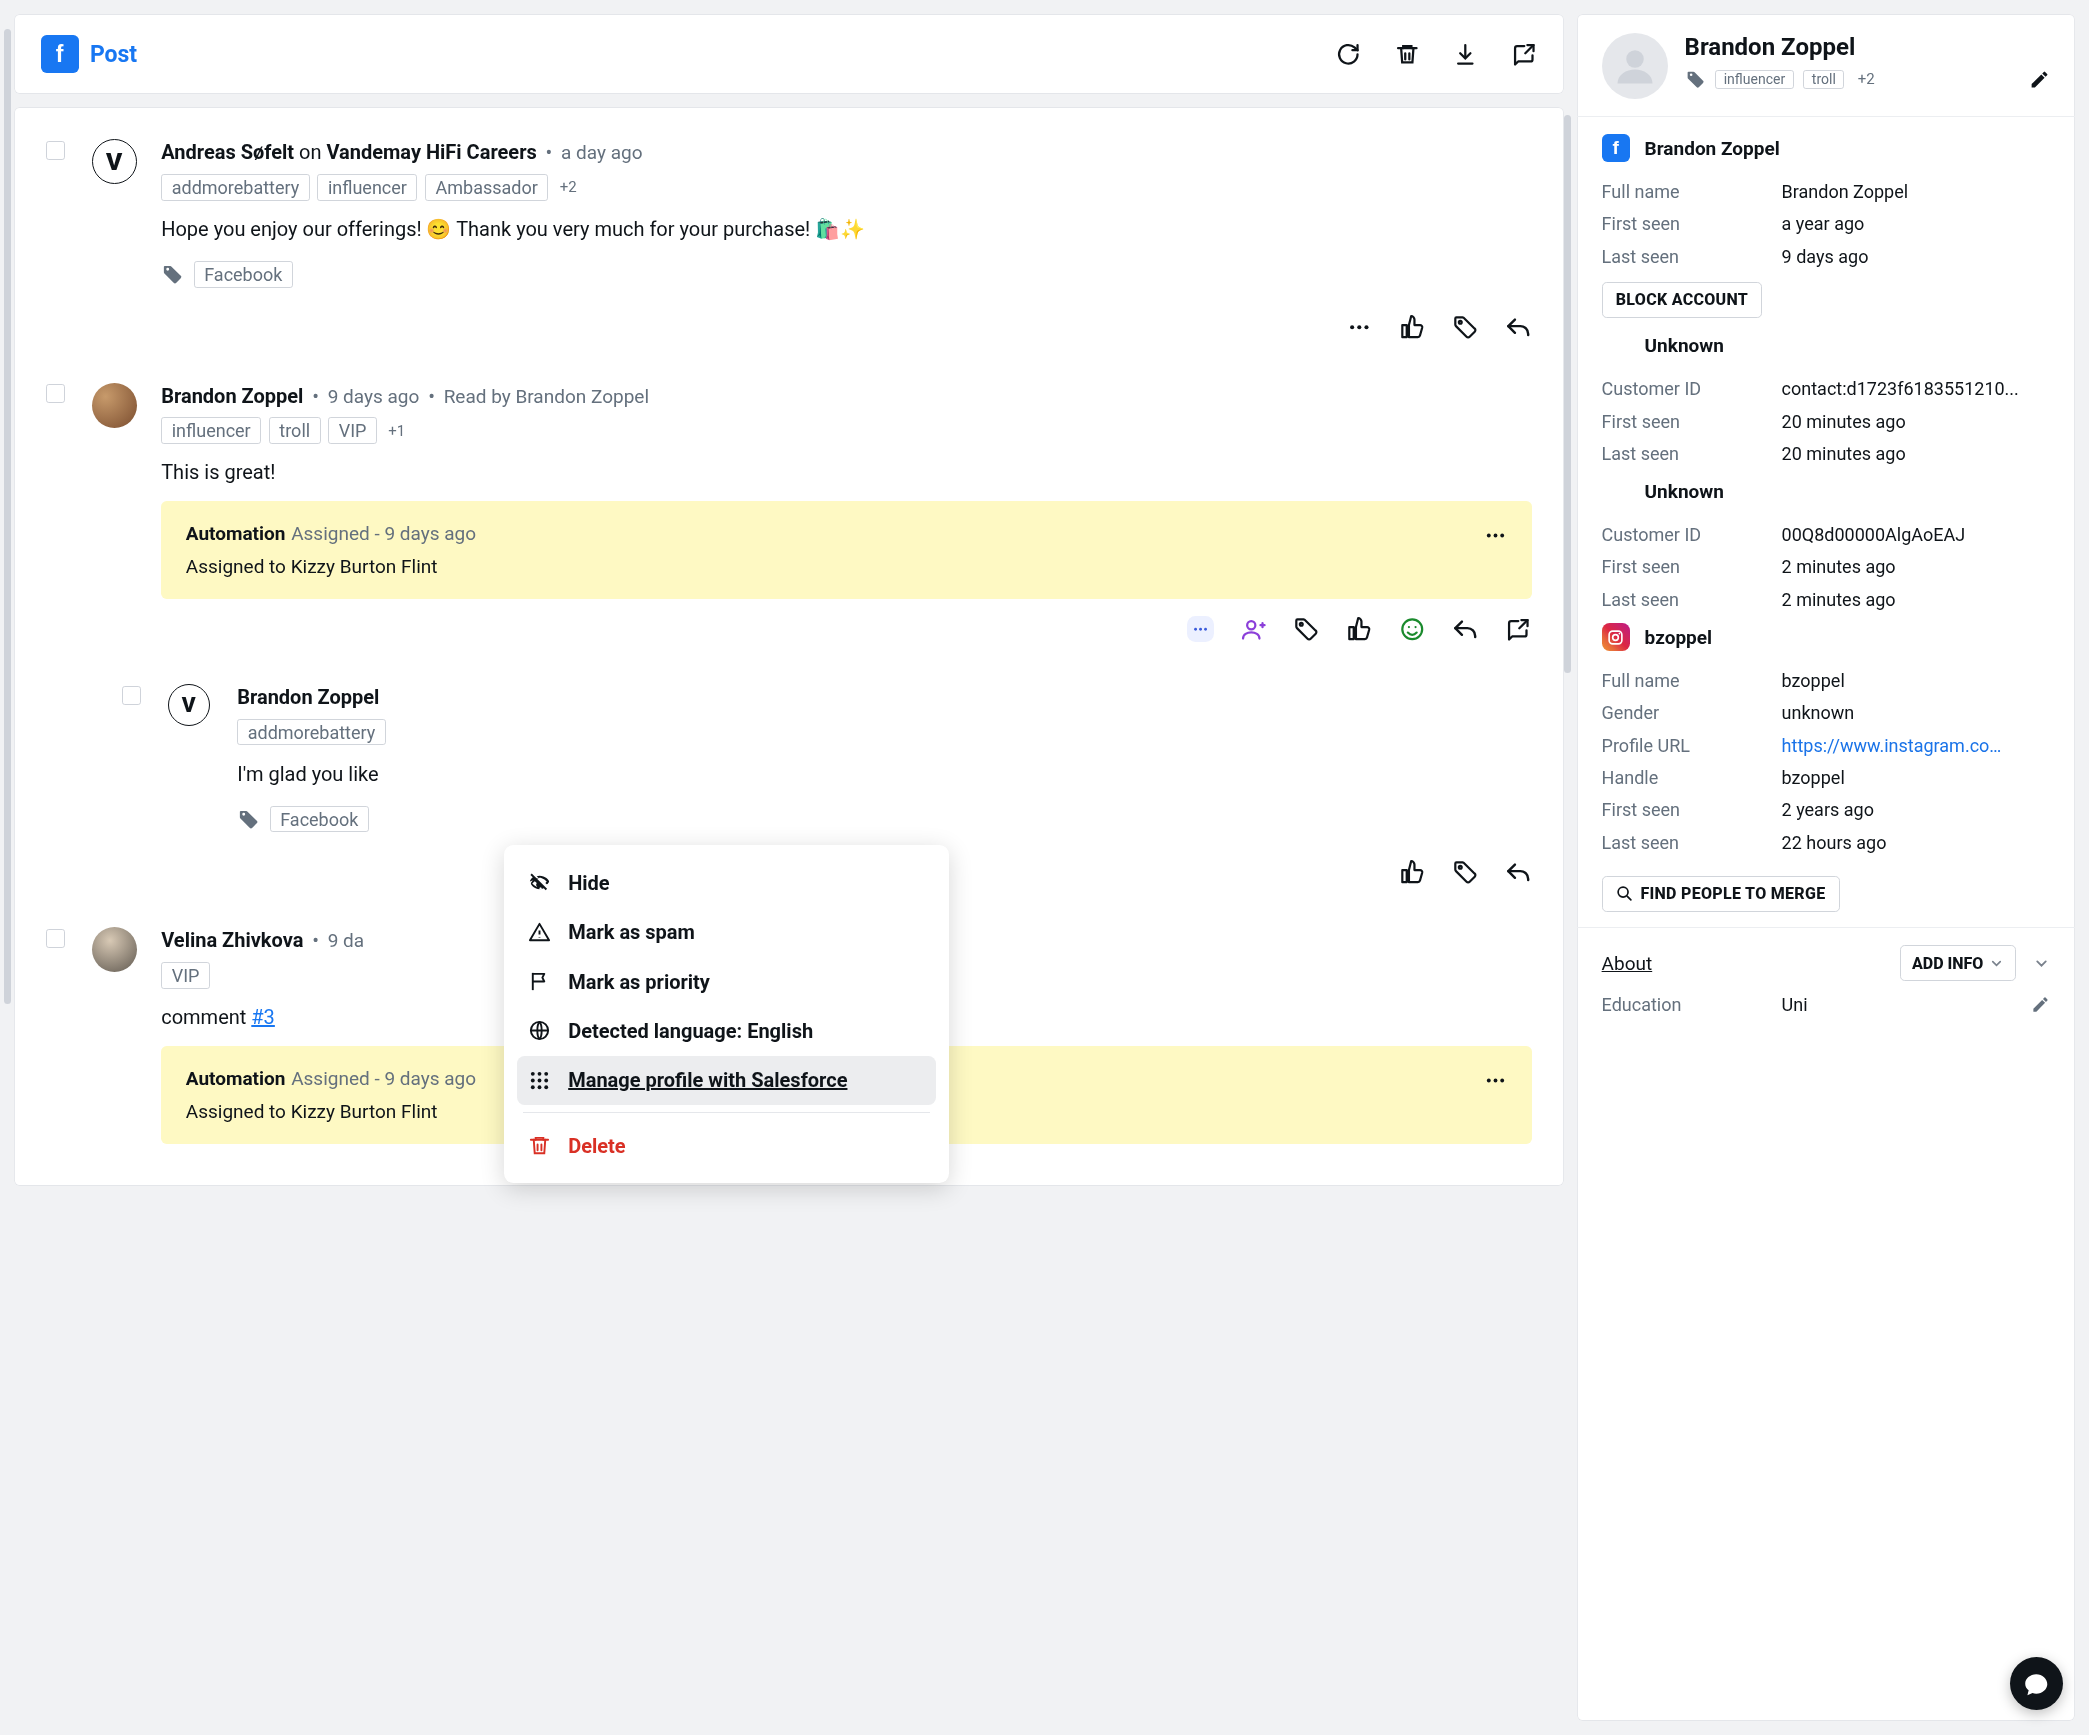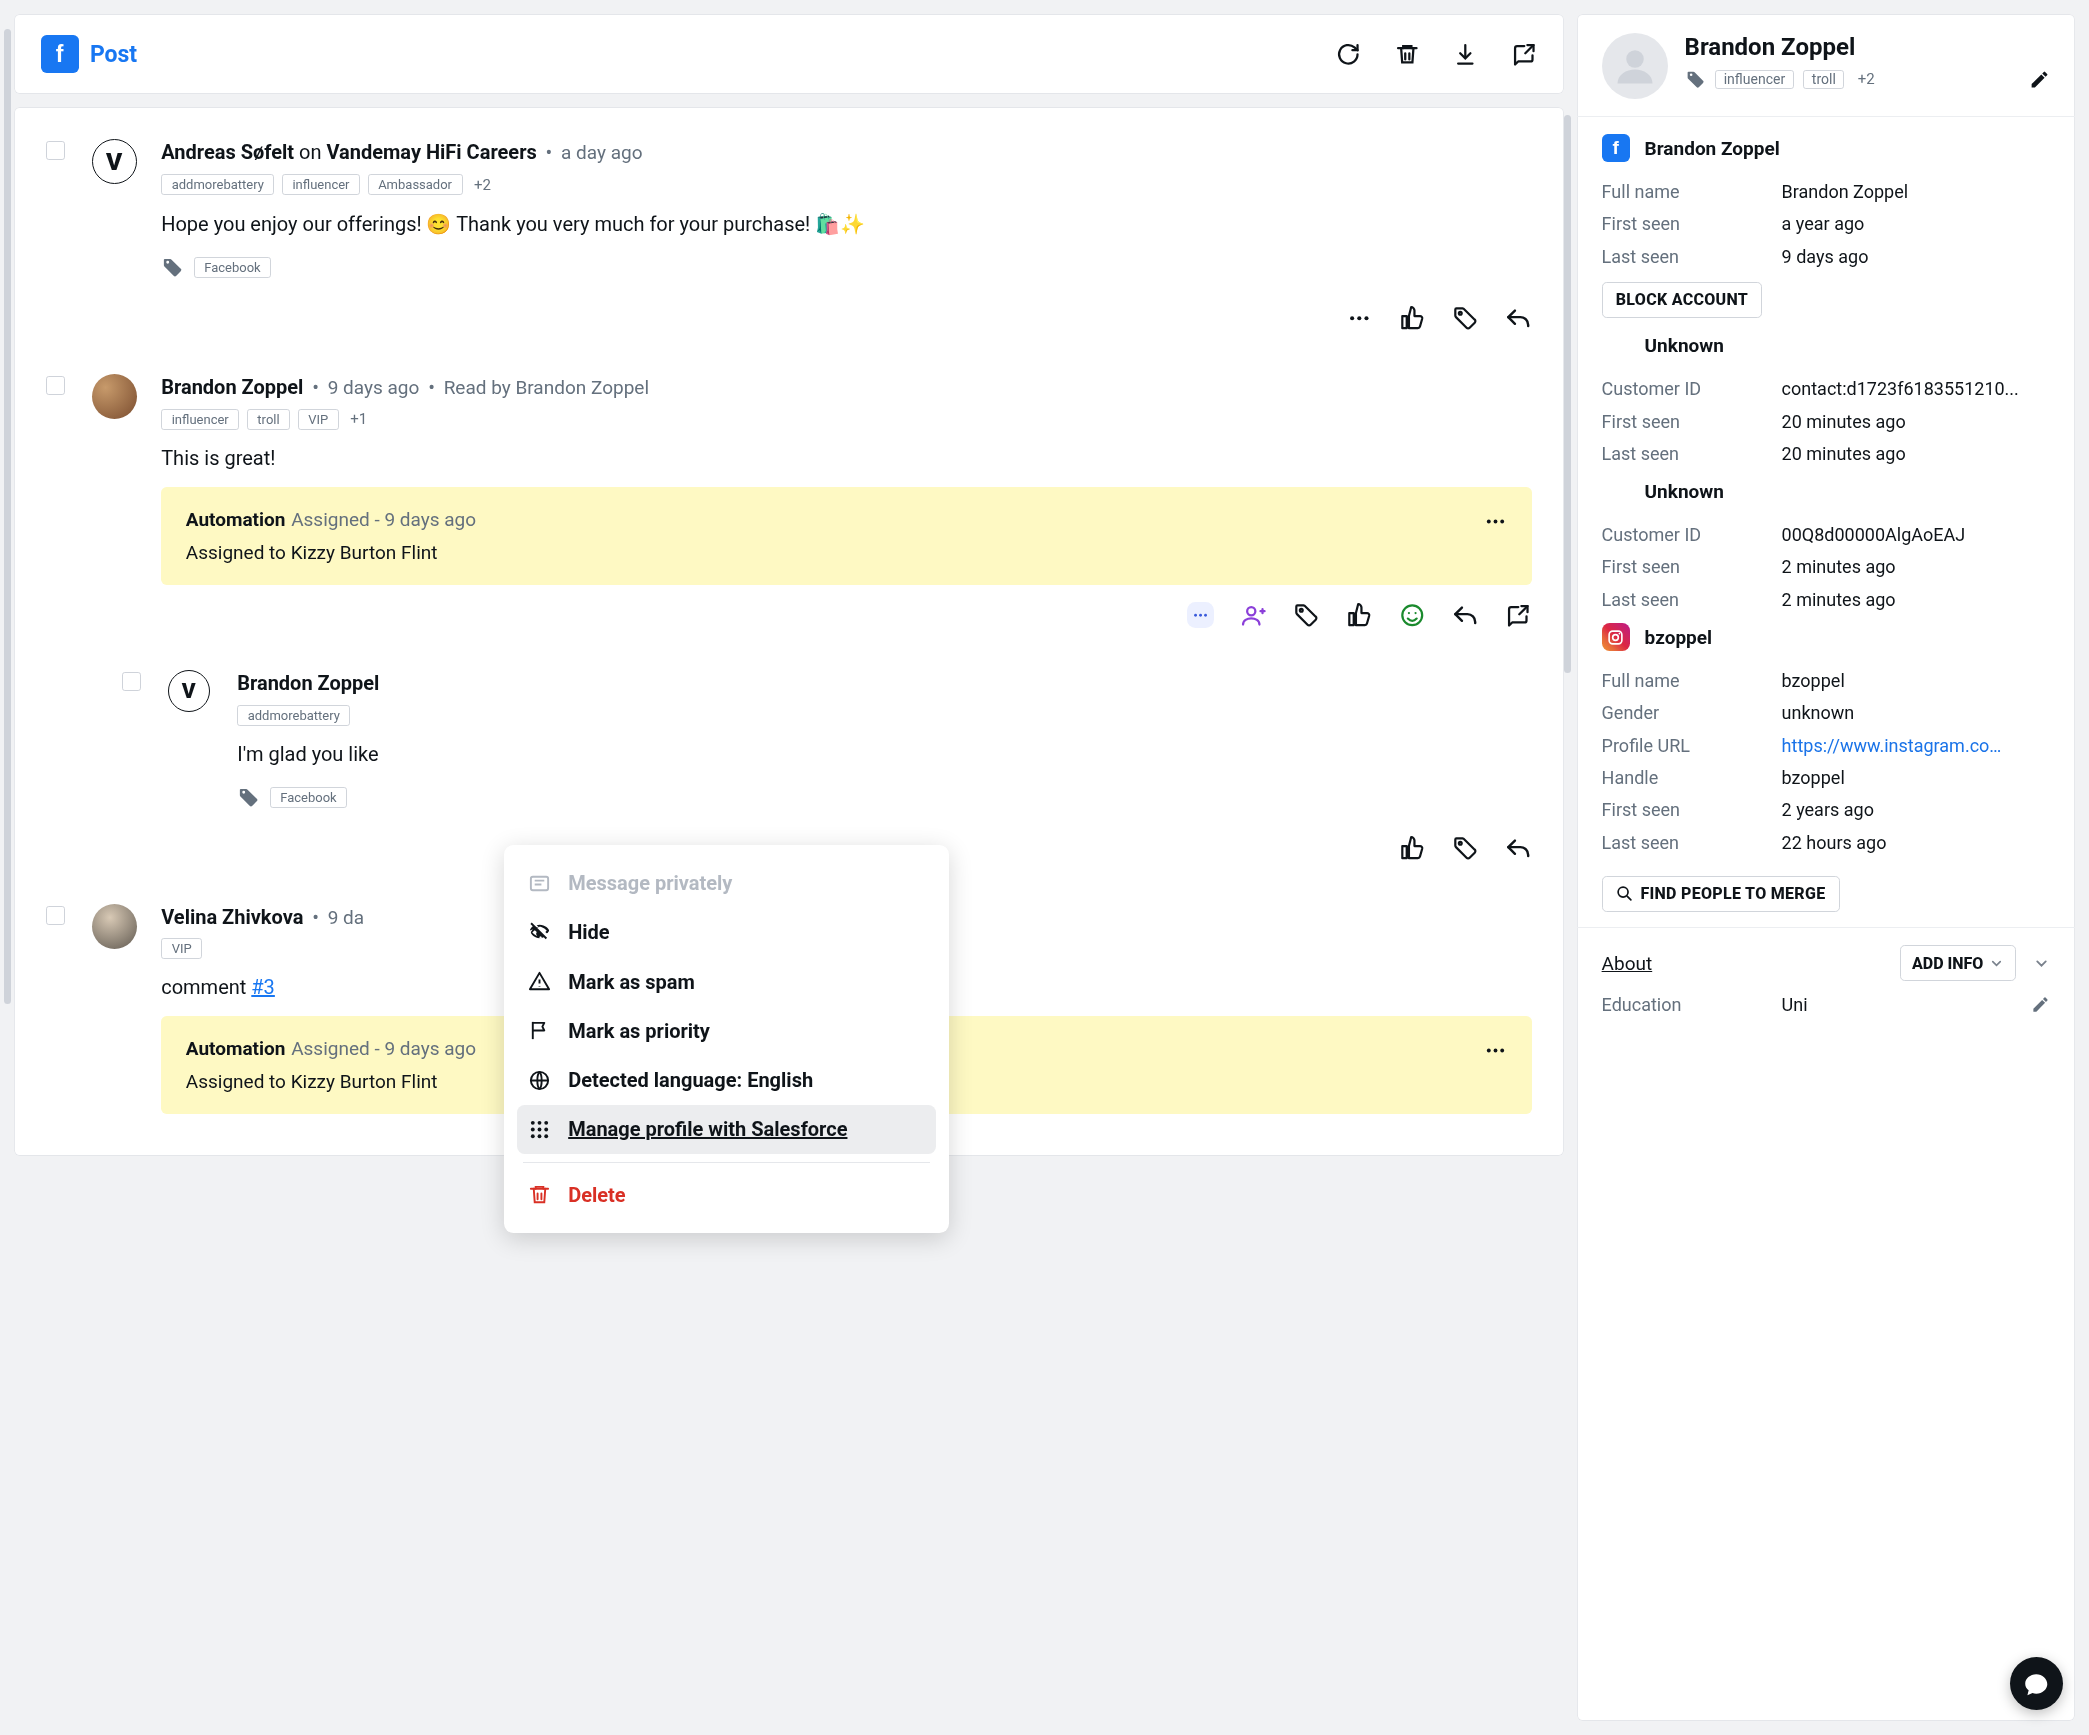--- a/index.html
+++ b/index.html
@@ -26,21 +26,21 @@
   .logo-circle { width:45px; height:45px; border-radius:50%; background:#fff; border:1.9px solid #0f1419; display:flex; align-items:center; justify-content:center; }
   .logo-v { font-weight:900; font-size:24.6px; }
   .post-body { flex:1; min-width:0; }
   .post-head { font-size:20px; line-height:1.35; }
   .post-head .author { font-weight:700; }
   .post-head .on { font-weight:400; }
   .post-head .page { font-weight:700; }
   .meta-sep { color:#64707d; padding:0 3.8px; }
   .meta { color:#64707d; font-size:19px; }
   .tags-row { display:flex; gap:7.6px; align-items:center; margin-top:7.6px; flex-wrap:wrap; }
-  .tag { border:0.9px solid #d1d5db; border-radius:2.8px; padding:1.9px 9.5px; font-size:13px; color:#64707d; background:#fff; }
+  .tag { border:0.9px solid #d1d5db; border-radius:2.8px; padding:1.9px 9.5px; font-size:18px; color:#64707d; background:#fff; }
   .tag.small { font-size:14px; padding:0.9px 7.6px;}
   .tag-more { color:#64707d; font-size:15px; padding:1.9px 3.8px; }
   .post-text { font-size:20px; line-height:1.5; margin-top:13.2px; }
   .tag-row-2 { display:flex; gap:9.5px; align-items:center; margin-top:17px; }
   .tag-lead-icon { color:#64707d; }
   .post-actions { display:flex; gap:26.5px; justify-content:flex-end; margin-top:26.5px; align-items:center; }
   .post-actions-2 .pill { background:#ecf0ff; border-radius:8.5px; padding:4.7px; }
   .auto-box { background:#fef9c3; border-radius:5.7px; padding:21px 24.6px; margin-top:14px; position:relative; }
   .auto-head { font-size:19px; margin-bottom:9.5px; }
   .auto-head strong { font-weight:700; }
@@ -367,29 +367,20 @@
                 </div>
             <div class="auto-head"><strong>Automation</strong><span class="det">Assigned - 9 days ago</span></div>
             <div class="auto-text">Assigned to Kizzy Burton Flint</div>
           </div>
         </div>
       </div>
 
       </div>
 
       <div class="menu">
-        <div class="menu-item disabled">
-          <span class="micon">
-              <svg width="23" height="23" viewBox="0 0 24 24" fill="none" stroke="currentColor" stroke-width="2">
-                <rect x="3" y="5" width="18" height="14" rx="2"></rect>
-                <path d="M7 9h10M7 13h7"></path>
-              </svg>
-            </span>
-          <span class="mlabel">Message privately</span>
-        </div>
         <div class="menu-item">
           <span class="micon">
               <svg width="23" height="23" viewBox="0 0 24 24" fill="currentColor">
                 <path d="M12 6c-5 0-9 4.5-9 6s4 6 9 6c1.6 0 3.1-.4 4.4-1.1l2.1 2.1 1.4-1.4-16-16L2.5 3 5 5.5C3.3 6.9 2 8.7 2 10zm0 10c-3.3 0-6.4-2.8-7.5-4 .5-.6 1.4-1.5 2.6-2.4l2 2a3 3 0 0 0 4.2 4.2l1.5 1.5c-.9.4-1.8.7-2.8.7zm8.5-3.6C21.5 11.4 22 10.5 22 10c0-1.5-4-6-10-6-1 0-2 .2-2.9.5l1.6 1.6c.4-.1.9-.1 1.3-.1 3.3 0 6.4 2.8 7.5 4-.3.4-.8.9-1.4 1.5l1.4 1.4z"></path>
               </svg>
             </span>
           <span class="mlabel">Hide</span>
         </div>
         <div class="menu-item">
           <span class="micon">

